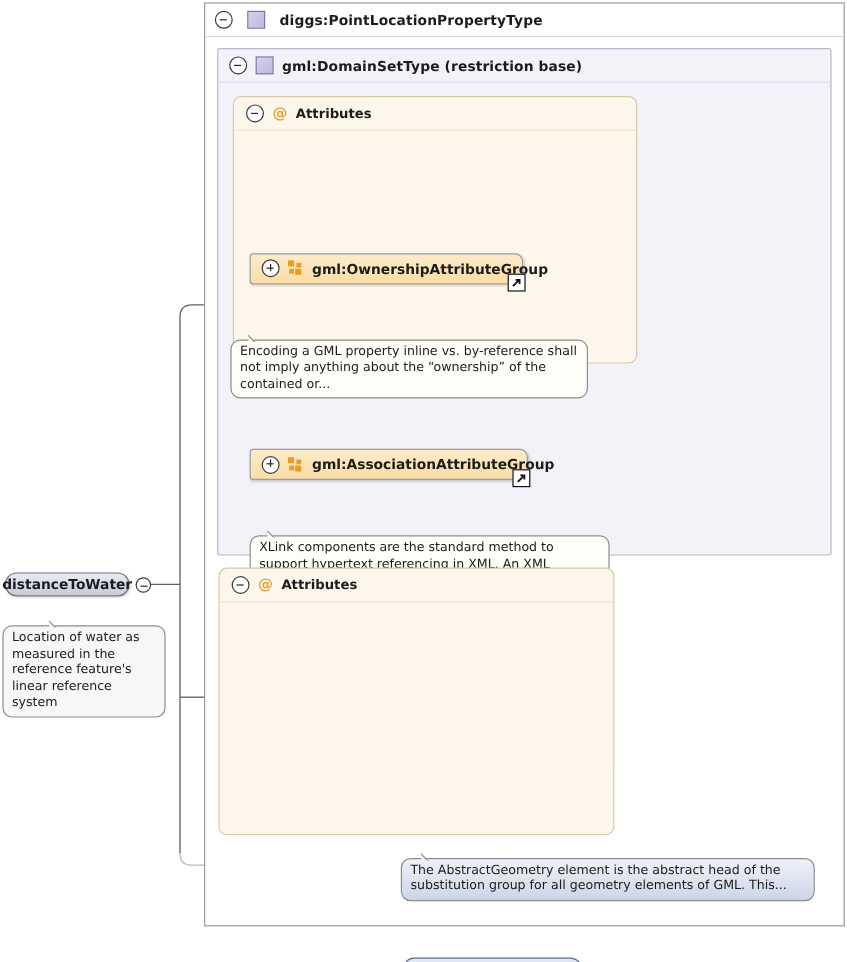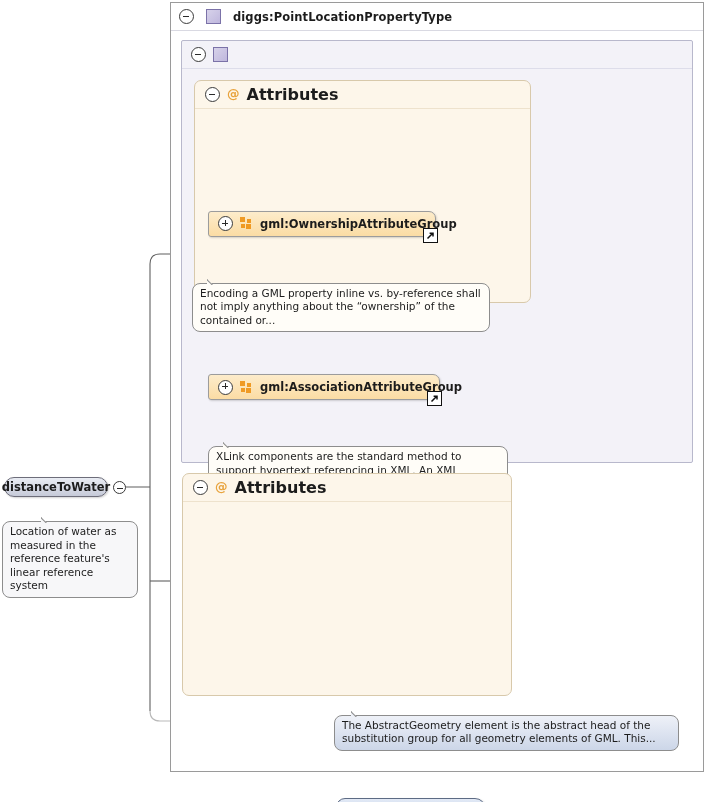--- a/index.html
+++ b/index.html
@@ -69,21 +69,21 @@
   }
   .attrs-header {
     display: flex;
     align-items: center;
     gap: 7px;
     padding: 0 10px;
     height: 27px;
     border-bottom: 1px solid #eee2cd;
   }
   .attrs-title {
-    font-size: 16px;
+    font-size: 11px;
     font-weight: bold;
     color: #1c1c1c;
     text-align: center;
   }
   .at-glyph {
     color: #e8a33d;
     font-weight: bold;
     font-size: 12.5px;
     line-height: 1;
   }
@@ -315,20 +315,21 @@
       <span class="sq-icon"></span>
       <span class="type-title">diggs:PointLocationPropertyType</span>
     </div>
   </div>
 
   
   <div class="abs restriction" style="left:181px; top:40px; width:512px; height:423px;">
     <div class="restriction-header">
       <span class="pm"></span>
       <span class="sq-icon"></span>
+      <span class="type-title">gml:DomainSetType (restriction base)</span>
     </div>
   </div>
 
   
   <div class="abs attrs-panel" style="left:194px; top:80px; width:337px; height:223px;">
     <div class="attrs-header">
       <span class="pm"></span>
       <span class="at-glyph">@</span>
       <span class="attrs-title">Attributes</span>
     </div>

